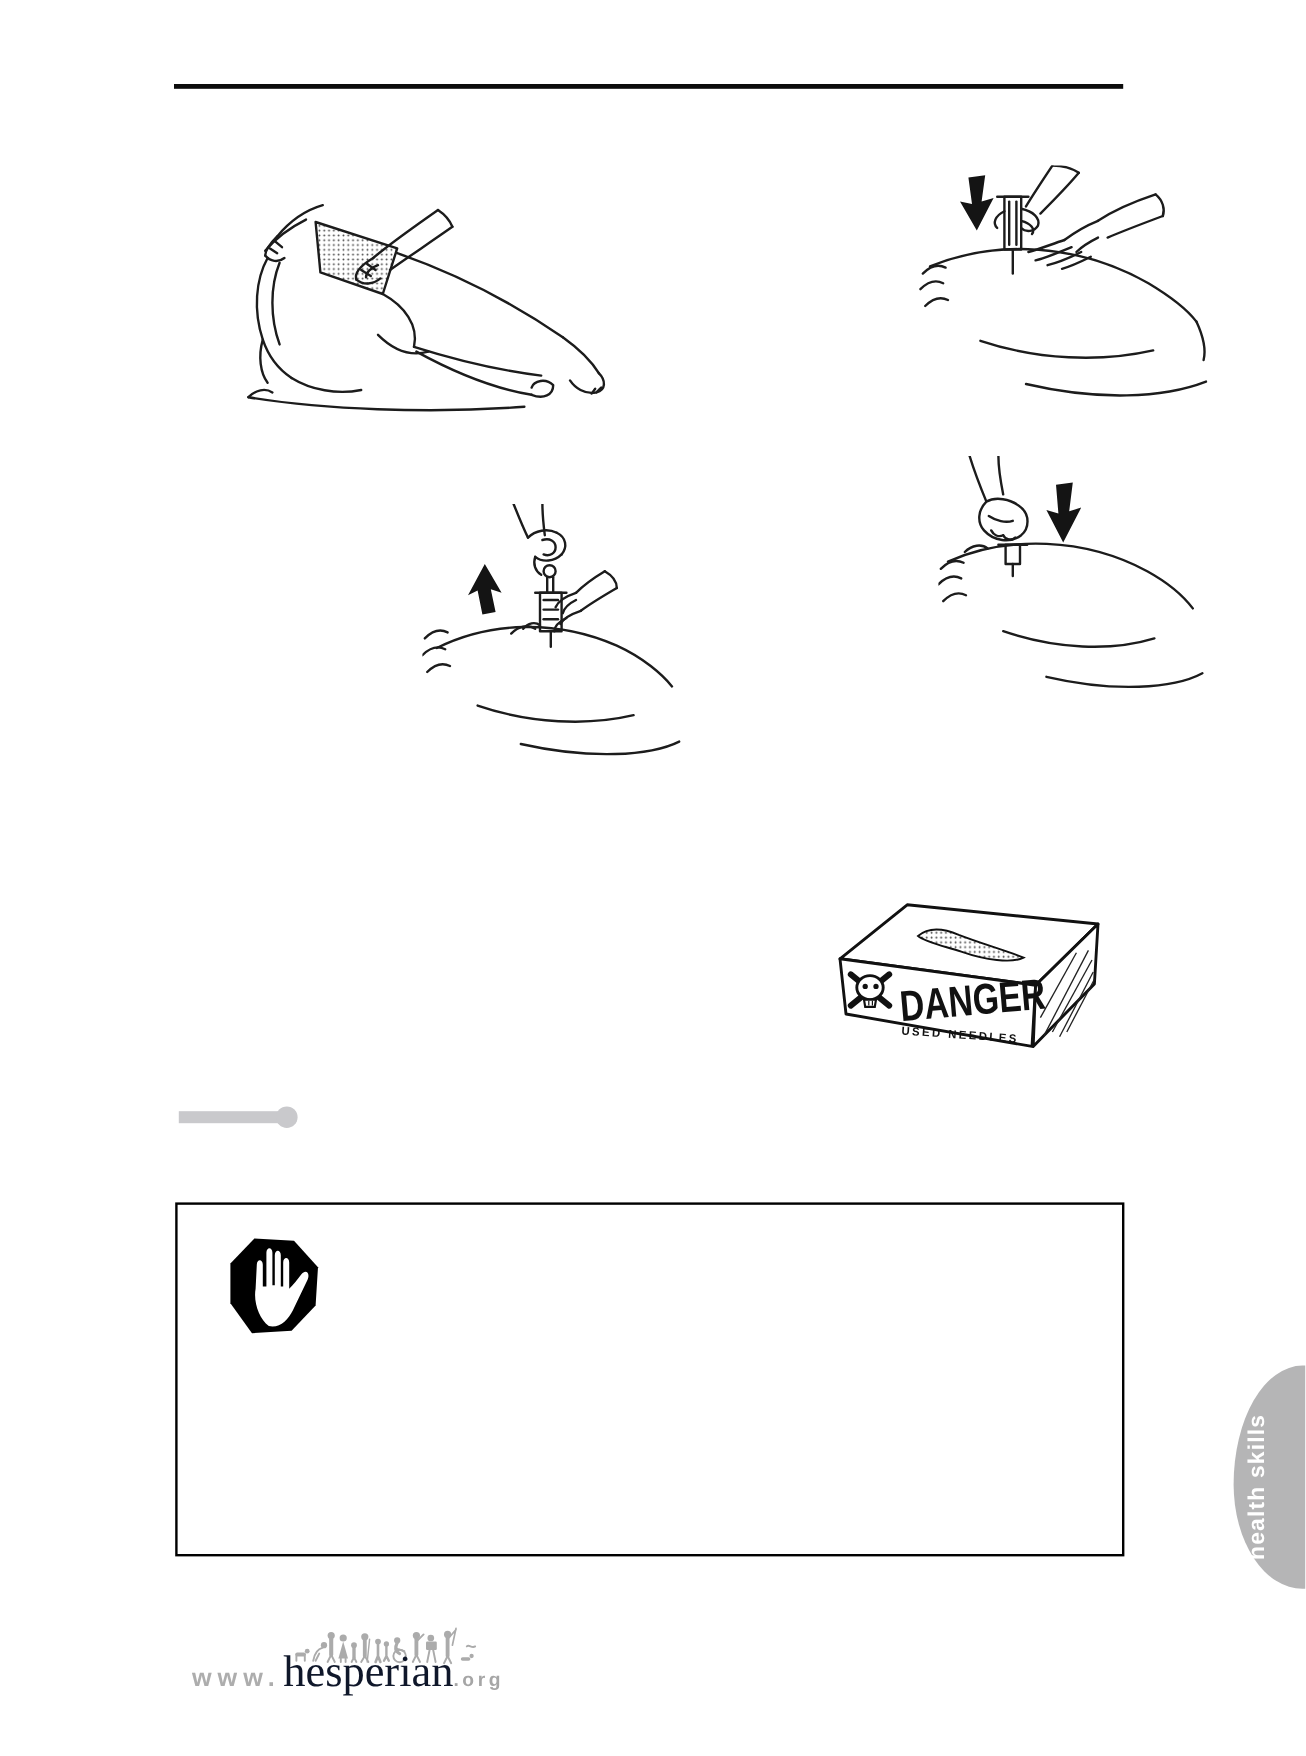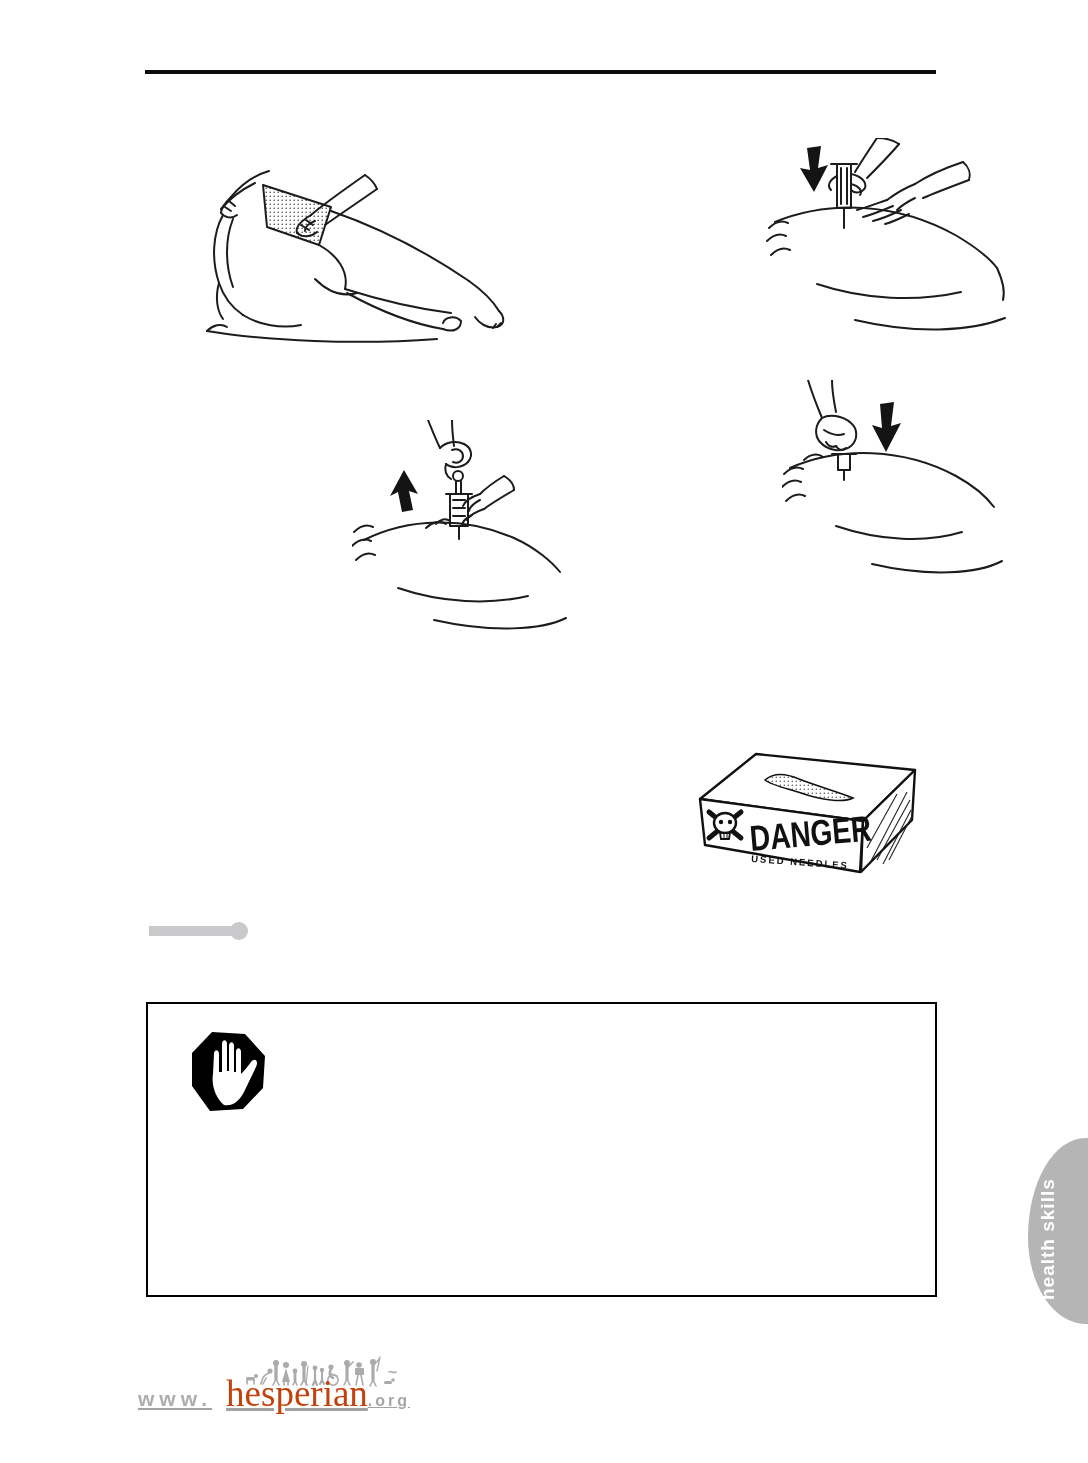--- a/index.html
+++ b/index.html
@@ -23,23 +23,23 @@
 
   
   .side-tab{left:1028px;top:1138px;width:60px;height:186px;background:#b5b5b6;
             border-top-left-radius:58px 100px;border-bottom-left-radius:58px 88px;}
   .side-tab-label{position:absolute;left:9px;top:28px;height:134px;
             writing-mode:vertical-rl;transform:rotate(180deg);
             color:#ffffff;font-weight:bold;font-size:19px;letter-spacing:1px;
             font-family:"Liberation Sans",sans-serif;}
 
   
-  .logo-text{left:138px;top:1372px;display:flex;align-items:baseline;color:#a2a2a2;text-decoration:underline;}
+  .logo-text{left:160px;top:1372px;display:flex;align-items:baseline;color:#a2a2a2;}
   .logo-www{font-weight:bold;font-size:21px;letter-spacing:5px;color:#adadad;}
-  .logo-name{font-family:"Liberation Serif",serif;font-size:37px;color:#c2410c;margin-left:14px;}
+  .logo-name{font-family:"Liberation Serif",serif;font-size:37px;color:#0f172a;margin-left:2px;}
   .logo-org{font-weight:bold;font-size:16px;letter-spacing:3px;color:#a6a6a6;}
   .logo-figs{left:243px;top:1354px;}
 </style>
 </head>
 <body>
 
 <div class="page">
 
   <div class="abs top-rule"></div>
 

